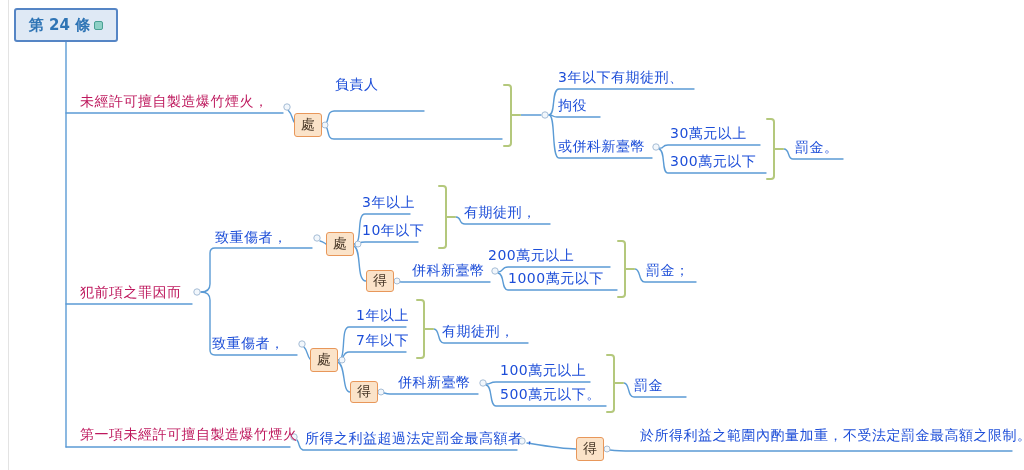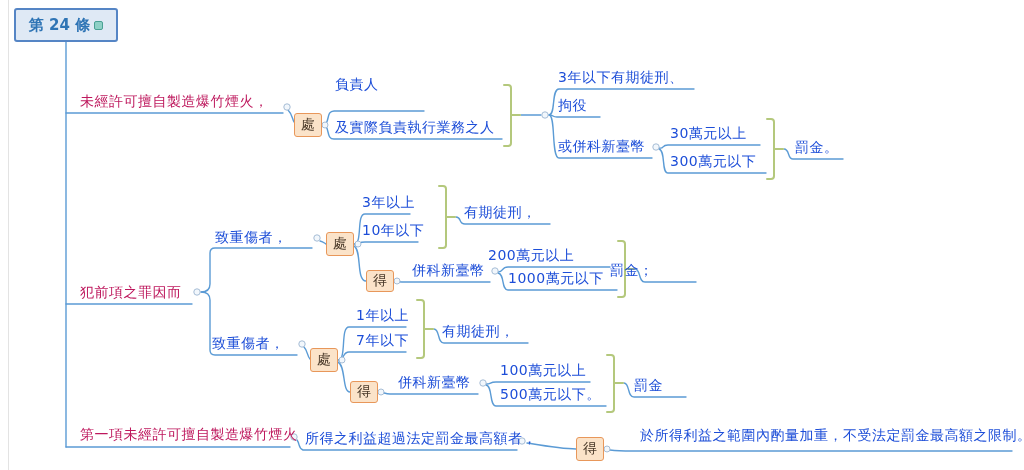--- a/index.html
+++ b/index.html
@@ -114,40 +114,39 @@
   </svg>
 
   <div class="root">
     <span>第 24 條</span>
     <span class="tag-ic"></span>
   </div>
 
   <div class="node main" style="left:80px;top:93px">未經許可擅自製造爆竹煙火，</div>
   <div class="badge" style="left:294px;top:113px;width:28px;height:24px">處</div>
   <div class="node" style="left:335px;top:76px">負責人</div>
-  <div class="node" style="left:335px;top:119px">及實際負責執行業務之人</div>
   <div class="node" style="left:558px;top:69px">3年以下有期徒刑、</div>
   <div class="node" style="left:558px;top:97px">拘役</div>
   <div class="node" style="left:558px;top:138px">或併科新臺幣</div>
   <div class="node" style="left:670px;top:125px">30萬元以上</div>
   <div class="node" style="left:670px;top:153px">300萬元以下</div>
   <div class="node" style="left:795px;top:139px">罰金。</div>
 
   <div class="node main" style="left:80px;top:284px">犯前項之罪因而</div>
 
   <div class="node" style="left:215px;top:229px">致重傷者，</div>
   <div class="badge" style="left:326px;top:232px;width:28px;height:24px">處</div>
   <div class="node" style="left:362px;top:194px">3年以上</div>
   <div class="node" style="left:362px;top:222px">10年以下</div>
   <div class="node" style="left:464px;top:204px">有期徒刑，</div>
   <div class="badge" style="left:366px;top:270px;width:28px;height:22px">得</div>
   <div class="node" style="left:412px;top:262px">併科新臺幣</div>
   <div class="node" style="left:488px;top:247px">200萬元以上</div>
   <div class="node" style="left:508px;top:270px">1000萬元以下</div>
-  <div class="node" style="left:610px;top:262px">罰金；</div>
+  <div class="node" style="left:646px;top:262px">罰金；</div>
 
   <div class="node" style="left:212px;top:335px">致重傷者，</div>
   <div class="badge" style="left:310px;top:348px;width:28px;height:24px">處</div>
   <div class="node" style="left:356px;top:307px">1年以上</div>
   <div class="node" style="left:356px;top:332px">7年以下</div>
   <div class="node" style="left:442px;top:323px">有期徒刑，</div>
   <div class="badge" style="left:350px;top:381px;width:28px;height:22px">得</div>
   <div class="node" style="left:398px;top:374px">併科新臺幣</div>
   <div class="node" style="left:500px;top:362px">100萬元以上</div>
   <div class="node" style="left:500px;top:386px">500萬元以下。</div>

